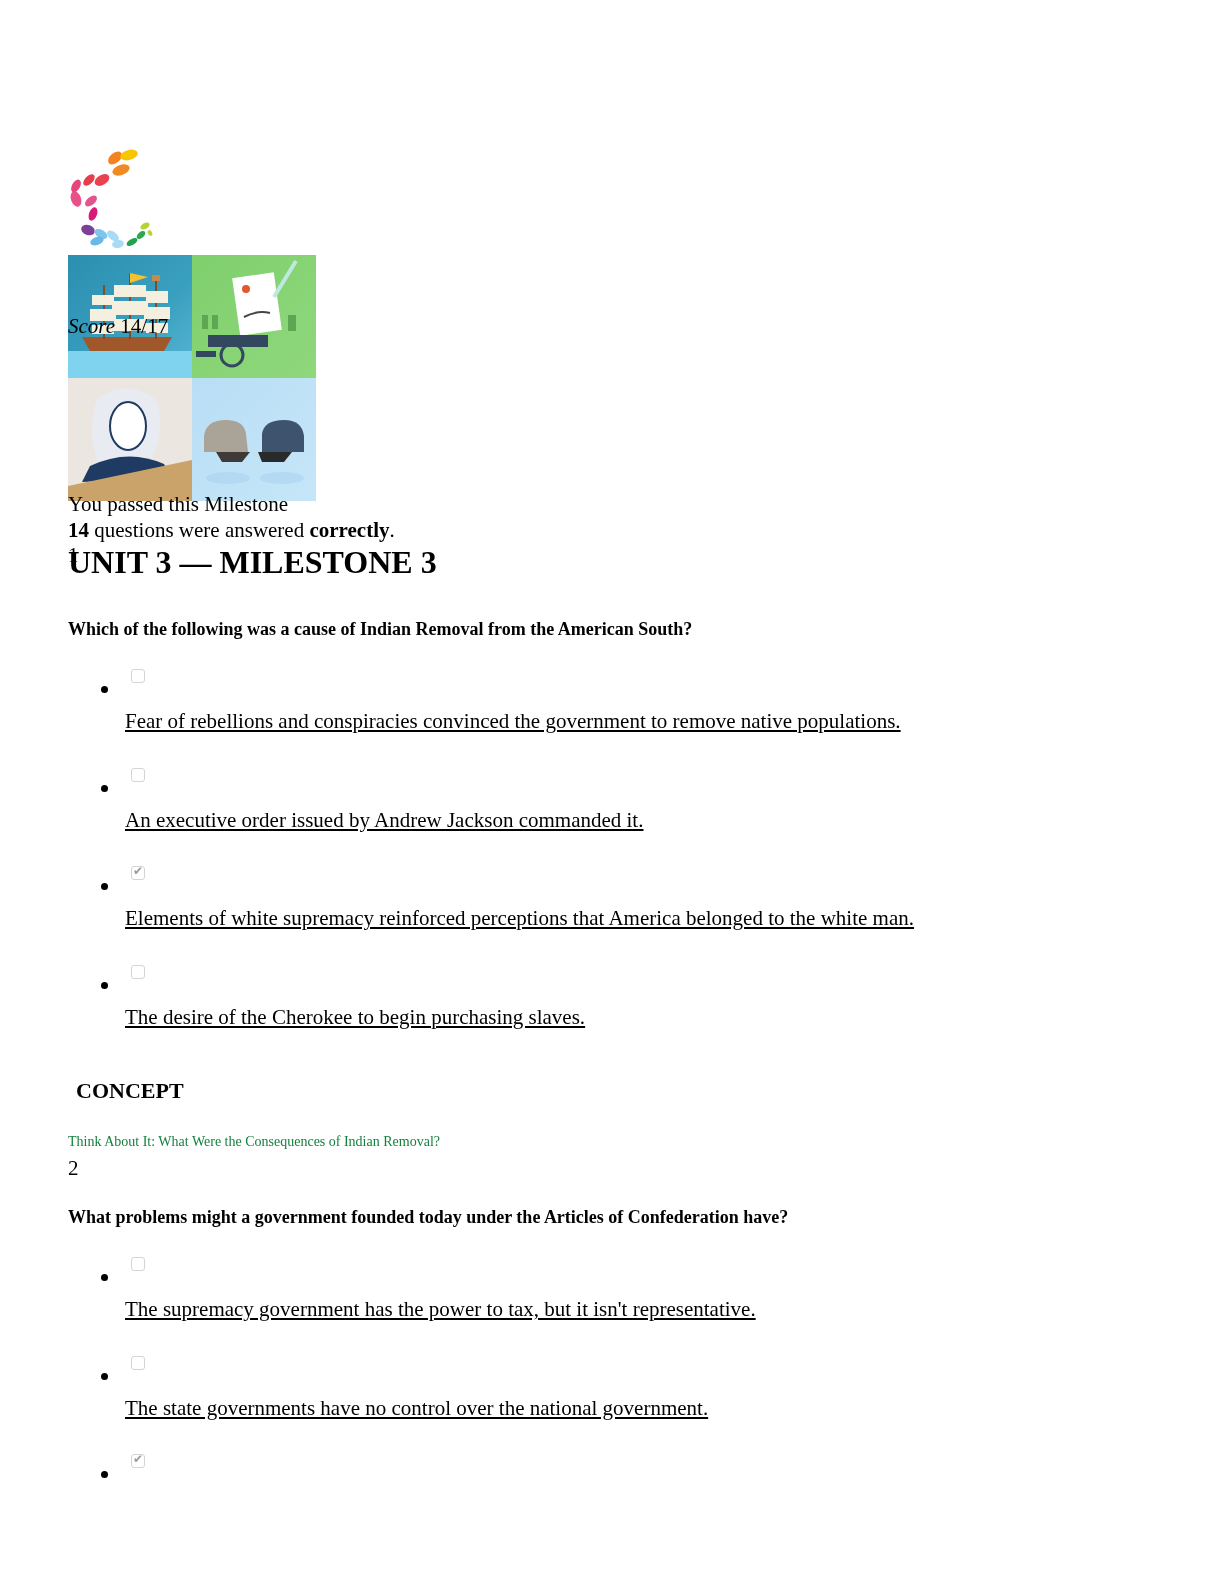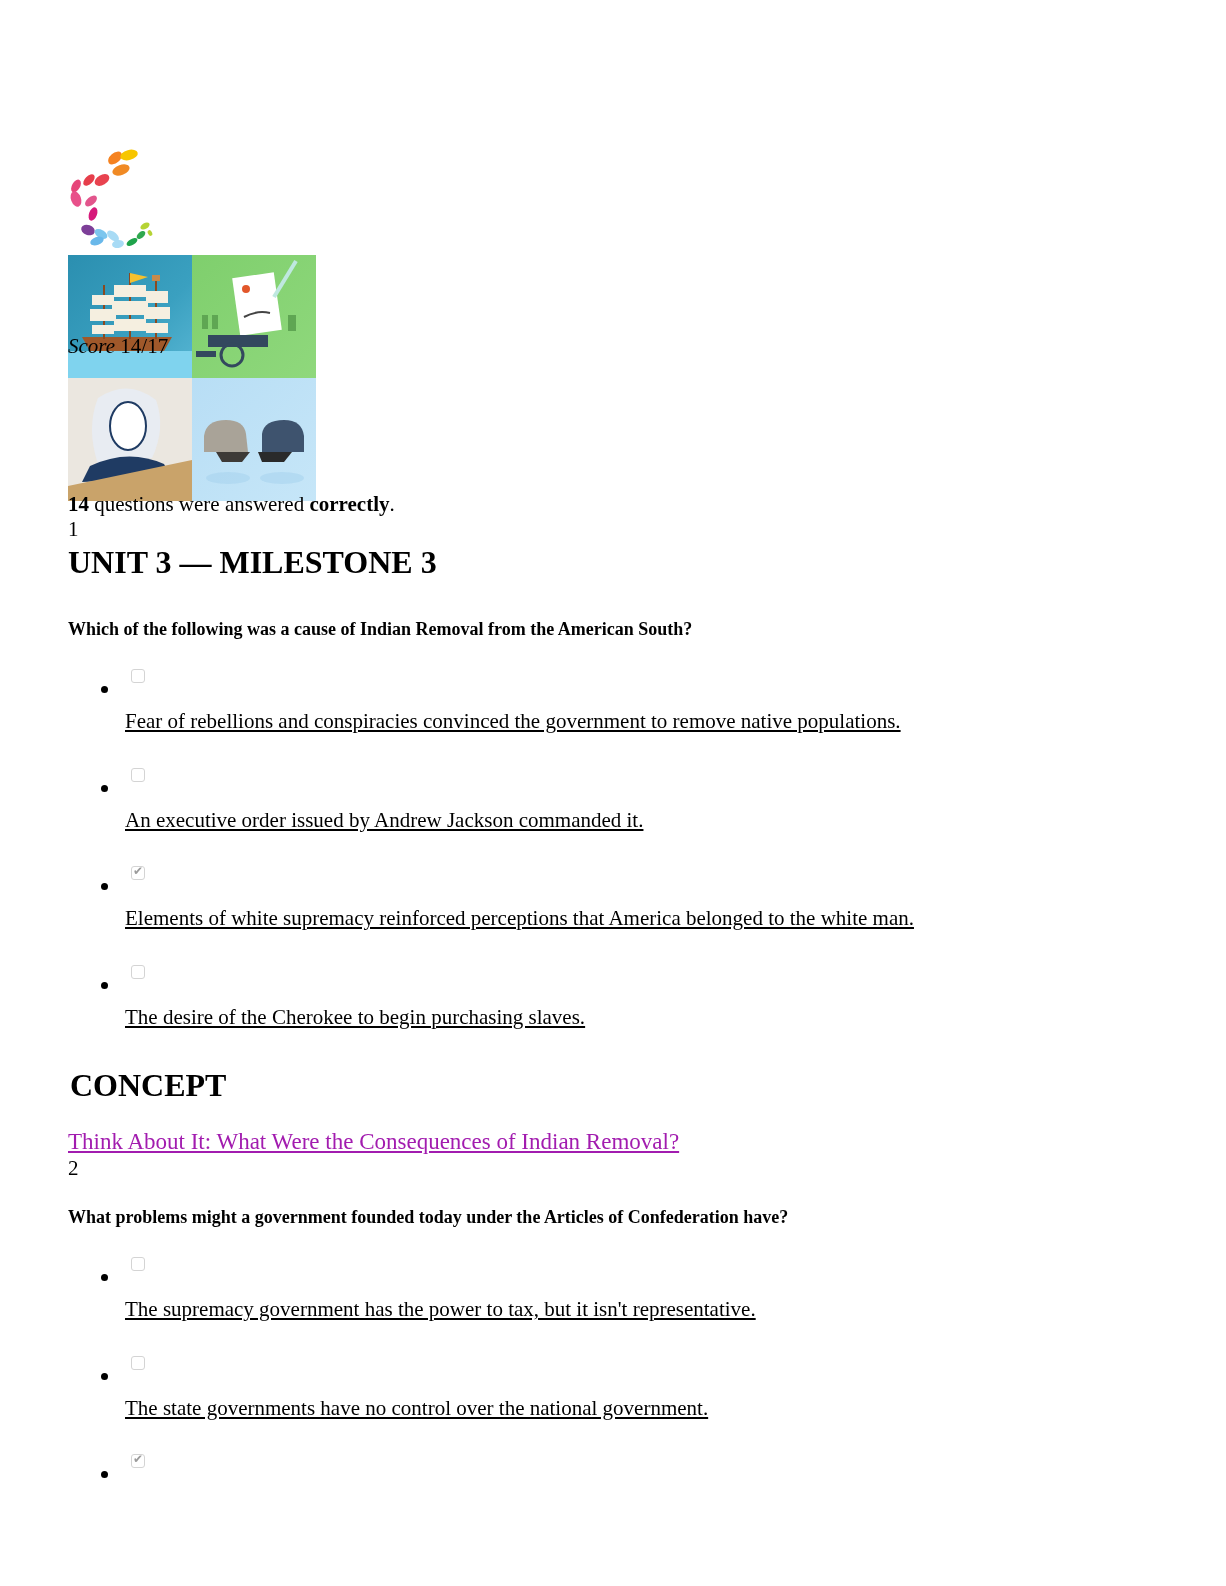--- a/index.html
+++ b/index.html
@@ -10,36 +10,36 @@
     .abs { position: absolute; }
     
     .logo { left: 66px; top: 146px; width: 96px; height: 104px; }
     
     .grid { left: 68px; top: 255px; width: 247px; height: 246px; }
     .tile { position: absolute; width: 124px; height: 123px; overflow: hidden; }
     .t1 { left: 0; top: 0; background: linear-gradient(135deg, #2b8fb0 0%, #3aa0c0 60%, #59b7d4 100%); }
     .t2 { left: 124px; top: 0; background: linear-gradient(135deg, #7fcf6d 0%, #8fd87c 100%); }
     .t3 { left: 0; top: 123px; background: #ebe7e0; }
     .t4 { left: 124px; top: 123px; background: linear-gradient(135deg, #b8def5 0%, #c6e6f8 100%); }
-    .score { left: 68px; top: 334px; font-size: 21px; line-height: 24px; white-space: nowrap; }
+    .score { left: 68px; top: 314px; font-size: 21px; line-height: 24px; white-space: nowrap; }
     .score i { font-style: italic; }
     .summary { left: 68px; top: 491px; font-size: 21px; line-height: 26px; }
     .summary div { white-space: nowrap; }
     .summary .u { text-decoration: underline; }
     .title { left: 68px; top: 536px; font-size: 32px; line-height: 52px; font-weight: bold; margin: 0; white-space: nowrap; }
     .qnum { font-size: 21px; line-height: 24px; }
     .qtext { font-weight: bold; font-size: 18px; line-height: 24px; margin: 0; white-space: nowrap; }
     ul.opts { position: absolute; left: 68px; margin: 0; padding: 0; list-style: none; }
     ul.opts li { position: relative; height: 98.5px; }
     .bullet { position: absolute; left: 33px; top: 17px; width: 7px; height: 7px; background: #000; border-radius: 50%; }
     .cb { position: absolute; left: 63px; top: 0; width: 14px; height: 14px; border: 1.5px solid #d4d4d4; border-radius: 3px; background: #fff; box-sizing: border-box; }
     .cb .chk { position: absolute; left: 1px; top: -3px; font-size: 12px; color: #9a9a9a; font-family: "DejaVu Sans", sans-serif; }
     .opt-text { position: absolute; left: 57px; top: 40px; font-size: 21px; line-height: 24px; white-space: nowrap; text-decoration: underline; }
-    .concept { left: 68px; top: 1063px; font-size: 32px; line-height: 40px; font-weight: bold; margin: 2px; }
-    .concept-link { left: 68px; top: 1130px; font-size: 23px; line-height: 24px; color: #a21caf; text-decoration: underline; white-space: nowrap; }
+    .concept { left: 68px; top: 1063px; font-size: 22px; line-height: 40px; font-weight: bold; margin: 8px; }
+    .concept-link { left: 68px; top: 1130px; font-size: 14px; line-height: 24px; color: #15803d; white-space: nowrap; }
   </style>
 </head>
 <body>
 
 <div class="abs logo">
   <svg width="96" height="104" viewBox="0 0 96 104">
     <ellipse cx="49" cy="12" rx="8" ry="5" fill="#f58220" transform="rotate(-40 49 12)"></ellipse>
     <ellipse cx="63" cy="9" rx="9" ry="5" fill="#f7c600" transform="rotate(-15 63 9)"></ellipse>
     <ellipse cx="55" cy="24" rx="9" ry="5" fill="#f08a24" transform="rotate(-20 55 24)"></ellipse>
     <ellipse cx="23" cy="34" rx="7" ry="4" fill="#e63e4b" transform="rotate(-45 23 34)"></ellipse>
@@ -113,20 +113,21 @@
       <path d="M66 74 L100 74 L92 84 L70 84 Z" fill="#2a2a2a"></path>
       <ellipse cx="36" cy="100" rx="22" ry="6" fill="#a8d3ee" opacity="0.6"></ellipse>
       <ellipse cx="90" cy="100" rx="22" ry="6" fill="#a8d3ee" opacity="0.6"></ellipse>
     </svg>
   </div>
 </div>
 
 <div class="abs score"><i>Score</i> <span>14/17</span></div>
 
 <div class="abs summary">
+  <div>You passed this Milestone</div>
   <div><b>14</b><span> questions were answered </span><b>correctly</b><span>.</span></div>
   <div class="qnum">1</div>
 </div>
 
 <h1 class="abs title">UNIT 3 — MILESTONE 3</h1>
 
 <p class="abs qtext" style="left:68px; top:617px;">Which of the following was a cause of Indian Removal from the American South?</p>
 
 <ul class="opts" style="top:669px;">
   <li>

